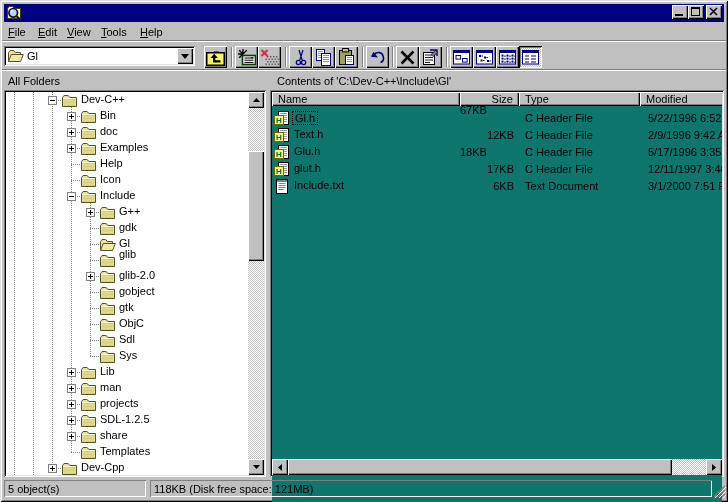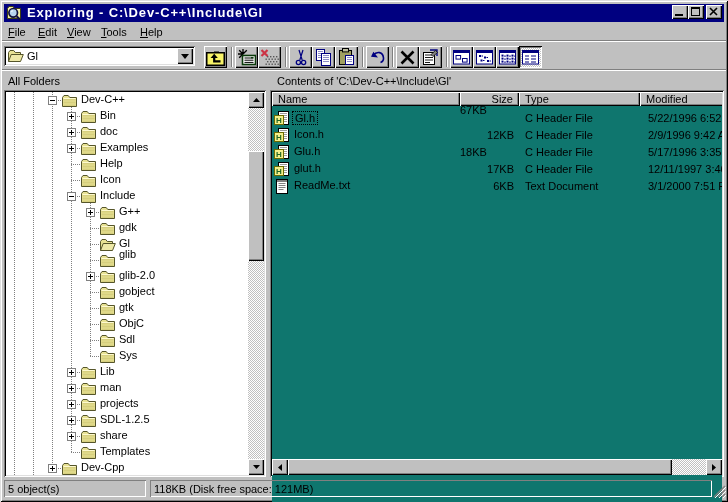--- a/index.html
+++ b/index.html
@@ -21,21 +21,20 @@
 <div id="win">
 <div class="abs" style="left:4px;top:4px;width:720px;height:18px;background:#000080"></div>
 <div class="abs" style="left:7px;top:5px;width:16px;height:16px">
 <svg width="16" height="16" viewBox="0 0 16 16">
 <path d="M0.5 13.5 V3.5 L2 1.5 H6 L7.5 3.5 H13.5 V13.5 Z" fill="#f0eda6" stroke="#404010"></path>
 <path d="M1.5 4.5 H12.5" stroke="#fdf9d0"></path>
 <circle cx="6.2" cy="7.8" r="4.3" fill="#b8d4ee" stroke="#101040" stroke-width="1.7"></circle>
 <path d="M4.3 6.8 l1.5-1.3" stroke="#eef6ff" stroke-width="1.3"></path>
 <path d="M9.6 11.2 L13.7 15.2" stroke="#101040" stroke-width="2.2"></path>
 </svg></div>
-<div class="txt" style="left:27px;top:5px;font-size:13px;font-weight:bold;color:#fff;letter-spacing:0.85px">Exploring - C:\Dev-C++\Include\Gl</div>
 <div class="tb raised" style="left:672px;top:5px;width:16px;height:14px">
       <div class="abs" style="left:3px;top:9px;width:8px;height:2px;background:#000"></div>
     </div>
 <div class="tb raised" style="left:688px;top:5px;width:16px;height:14px">
       <div class="abs" style="left:3px;top:2px;width:9px;height:9px;border:1px solid #000;border-top-width:2px"></div>
     </div>
 <div class="tb raised" style="left:706px;top:5px;width:16px;height:14px">
       <svg width="16" height="14" viewBox="0 0 16 14">
         <path d="M4 3 L11 10 M11 3 L4 10" stroke="#000" stroke-width="1.6"></path>
       </svg>
@@ -458,21 +457,21 @@
 <div class="txt" style="left:20px;top:19px;border:1px dotted #000;padding:0 2px">Gl.h</div>
 <div class="txt" style="left:188px;top:12px;width:54px;text-align:left">67KB</div>
 <div class="txt" style="left:253px;top:20px">C Header File</div>
 <div class="txt" style="left:376px;top:20px">5/22/1996 6:52 PM</div>
 <div class="abs" style="left:2px;top:36px"><svg width="16" height="15" viewBox="0 0 16 15">
           <rect x="4.5" y="0.5" width="10" height="13" fill="#fff" stroke="#000"></rect>
           <path d="M6 2.5 H13 M6 4.5 H13 M6 6.5 H13 M6 8.5 H13 M6 10.5 H13" stroke="#9a9a9a"></path>
           <rect x="0.5" y="4.5" width="9" height="9" fill="#f5f08a" stroke="#6b6b00"></rect>
           <text x="5" y="12" font-size="8" font-weight="bold" fill="#226622" text-anchor="middle" font-family="Liberation Sans">H</text>
         </svg></div>
-<div class="txt" style="left:20px;top:36px;padding:0 2px">Icon.h</div>
+<div class="txt" style="left:20px;top:36px;padding:0 2px">Text.h</div>
 <div class="txt" style="left:188px;top:37px;width:54px;text-align:right">12KB</div>
 <div class="txt" style="left:253px;top:37px">C Header File</div>
 <div class="txt" style="left:376px;top:37px">2/9/1996 9:42 AM</div>
 <div class="abs" style="left:2px;top:53px"><svg width="16" height="15" viewBox="0 0 16 15">
           <rect x="4.5" y="0.5" width="10" height="13" fill="#fff" stroke="#000"></rect>
           <path d="M6 2.5 H13 M6 4.5 H13 M6 6.5 H13 M6 8.5 H13 M6 10.5 H13" stroke="#9a9a9a"></path>
           <rect x="0.5" y="4.5" width="9" height="9" fill="#f5f08a" stroke="#6b6b00"></rect>
           <text x="5" y="12" font-size="8" font-weight="bold" fill="#226622" text-anchor="middle" font-family="Liberation Sans">H</text>
         </svg></div>
 <div class="txt" style="left:20px;top:53px;padding:0 2px">Glu.h</div>
@@ -487,21 +486,21 @@
         </svg></div>
 <div class="txt" style="left:20px;top:70px;padding:0 2px">glut.h</div>
 <div class="txt" style="left:188px;top:71px;width:54px;text-align:right">17KB</div>
 <div class="txt" style="left:253px;top:71px">C Header File</div>
 <div class="txt" style="left:376px;top:71px">12/11/1997 3:46 PM</div>
 <div class="abs" style="left:2px;top:87px"><svg width="16" height="15" viewBox="0 0 16 15">
           <rect x="2.5" y="0.5" width="11" height="14" fill="#fff" stroke="#000"></rect>
           <path d="M3 2 H13" stroke="#000"></path>
           <path d="M4.5 4.5 H11.5 M4.5 6.5 H11.5 M4.5 8.5 H11.5 M4.5 10.5 H9.5" stroke="#808080"></path>
         </svg></div>
-<div class="txt" style="left:20px;top:87px;padding:0 2px">ReadMe.txt</div>
+<div class="txt" style="left:20px;top:87px;padding:0 2px">Include.txt</div>
 <div class="txt" style="left:188px;top:88px;width:54px;text-align:right">6KB</div>
 <div class="txt" style="left:253px;top:88px">Text Document</div>
 <div class="txt" style="left:376px;top:88px">3/1/2000 7:51 PM</div>
 </div>
 <div class="abs dither" style="left:272px;top:459px;width:450px;height:16px"></div>
 <div class="tb raised" style="left:272px;top:459px;width:16px;height:16px">
       <svg width="4" height="7" viewBox="0 0 4 7">
         <path d="M4 0 V7 L0 3.5 Z" fill="#000"></path>
       </svg>
     </div>

